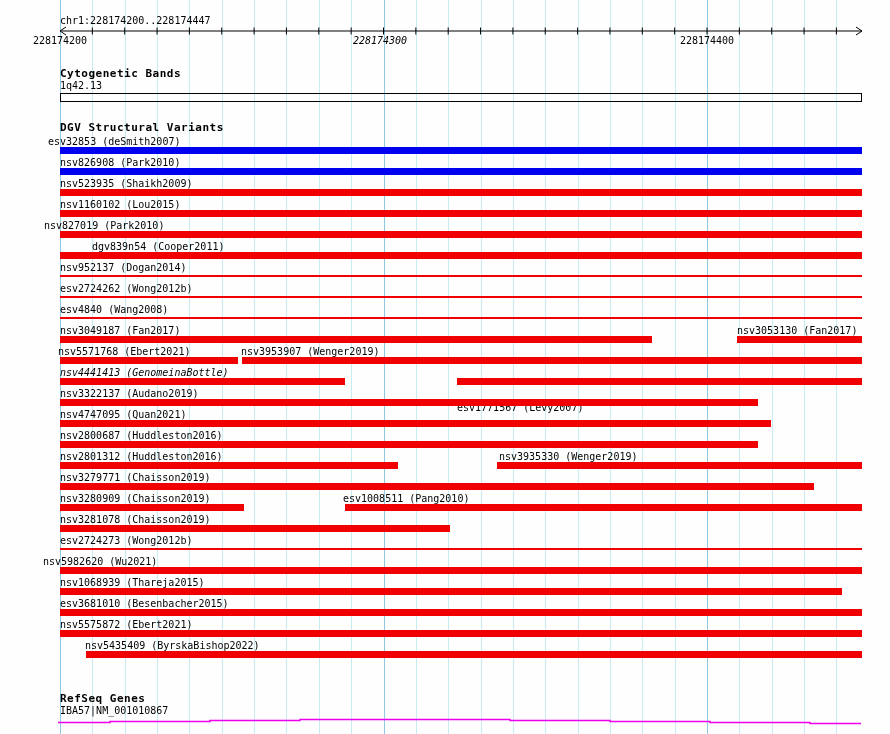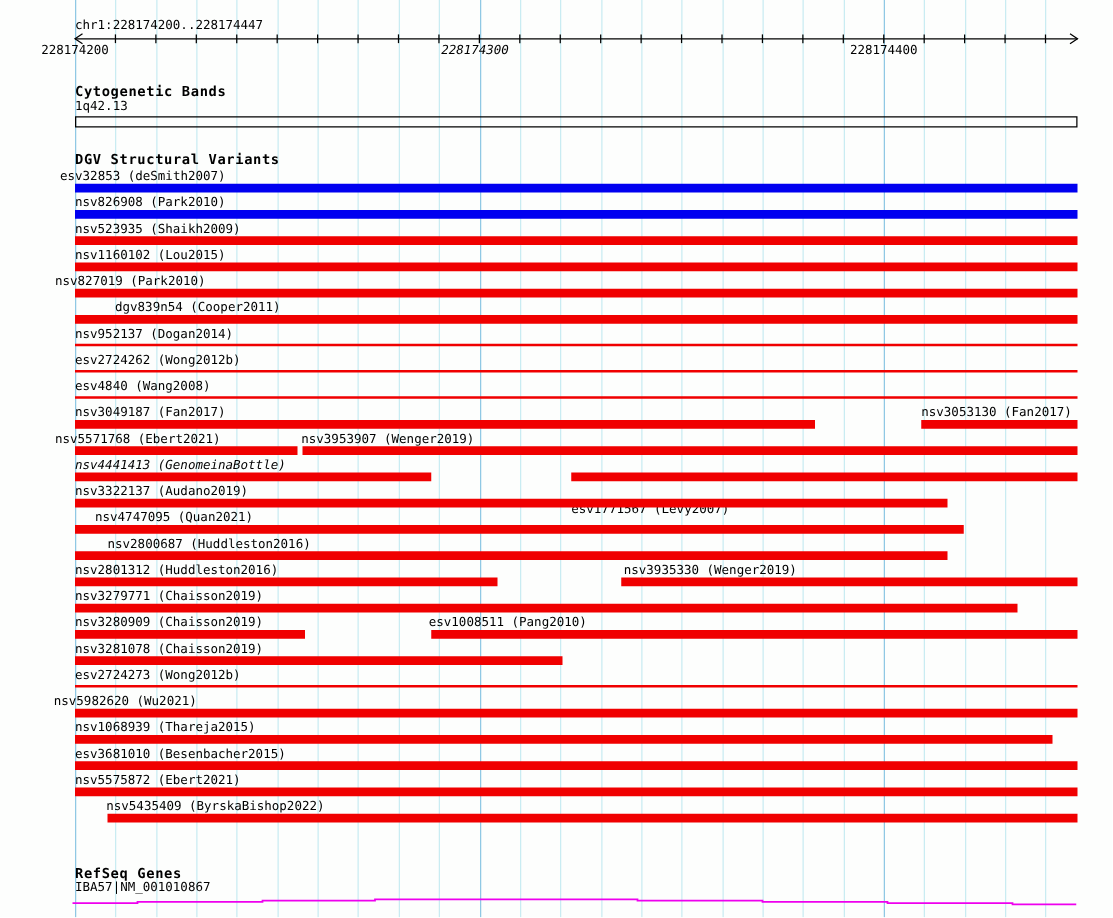--- a/index.html
+++ b/index.html
@@ -112,33 +112,33 @@
       <div class="lbl" style="left: 60px; top: 262px;">nsv952137 (Dogan2014)</div>
       <div class="bar" style="left: 60px; width: 802px; top: 275px; height: 1.5px; background: rgb(240, 0, 0);"></div>
       <div class="lbl" style="left: 60px; top: 283px;">esv2724262 (Wong2012b)</div>
       <div class="bar" style="left: 60px; width: 802px; top: 296px; height: 1.5px; background: rgb(240, 0, 0);"></div>
       <div class="lbl" style="left: 60px; top: 304px;">esv4840 (Wang2008)</div>
       <div class="bar" style="left: 60px; width: 802px; top: 317px; height: 1.5px; background: rgb(240, 0, 0);"></div>
       <div class="lbl" style="left: 60px; top: 325px;">nsv3049187 (Fan2017)</div>
       <div class="bar" style="left: 60px; width: 592px; top: 336px; height: 7px; background: rgb(240, 0, 0);"></div>
       <div class="lbl" style="left: 737px; top: 325px;">nsv3053130 (Fan2017)</div>
       <div class="bar" style="left: 737px; width: 125px; top: 336px; height: 7px; background: rgb(240, 0, 0);"></div>
-      <div class="lbl" style="left: 44px; top: 346px;">nsv5571768 (Ebert2021)</div>
+      <div class="lbl" style="left: 58px; top: 346px;">nsv5571768 (Ebert2021)</div>
       <div class="bar" style="left: 60px; width: 178px; top: 357px; height: 7px; background: rgb(240, 0, 0);"></div>
       <div class="lbl" style="left: 241px; top: 346px;">nsv3953907 (Wenger2019)</div>
       <div class="bar" style="left: 242px; width: 620px; top: 357px; height: 7px; background: rgb(240, 0, 0);"></div>
       <div class="lbl" style="left: 60px; top: 367px; font-style: italic;">nsv4441413 (GenomeinaBottle)</div>
       <div class="bar" style="left: 60px; width: 285px; top: 378px; height: 7px; background: rgb(240, 0, 0);"></div>
       <div class="lbl" style="left: 457px; top: 367px; margin-top: 35px;">esv1771567 (Levy2007)</div>
       <div class="bar" style="left: 457px; width: 405px; top: 378px; height: 7px; background: rgb(240, 0, 0);"></div>
       <div class="lbl" style="left: 60px; top: 388px;">nsv3322137 (Audano2019)</div>
       <div class="bar" style="left: 60px; width: 698px; top: 399px; height: 7px; background: rgb(240, 0, 0);"></div>
-      <div class="lbl" style="left: 76px; top: 409px;">nsv4747095 (Quan2021)</div>
+      <div class="lbl" style="left: 60px; top: 409px;">nsv4747095 (Quan2021)</div>
       <div class="bar" style="left: 60px; width: 711px; top: 420px; height: 7px; background: rgb(240, 0, 0);"></div>
-      <div class="lbl" style="left: 60px; top: 430px; padding-left: 26px;">nsv2800687 (Huddleston2016)</div>
+      <div class="lbl" style="left: 60px; top: 430px;">nsv2800687 (Huddleston2016)</div>
       <div class="bar" style="left: 60px; width: 698px; top: 441px; height: 7px; background: rgb(240, 0, 0);"></div>
       <div class="lbl" style="left: 60px; top: 451px;">nsv2801312 (Huddleston2016)</div>
       <div class="bar" style="left: 60px; width: 338px; top: 462px; height: 7px; background: rgb(240, 0, 0);"></div>
       <div class="lbl" style="left: 499px; top: 451px;">nsv3935330 (Wenger2019)</div>
       <div class="bar" style="left: 497px; width: 365px; top: 462px; height: 7px; background: rgb(240, 0, 0);"></div>
       <div class="lbl" style="left: 60px; top: 472px;">nsv3279771 (Chaisson2019)</div>
       <div class="bar" style="left: 60px; width: 754px; top: 483px; height: 7px; background: rgb(240, 0, 0);"></div>
       <div class="lbl" style="left: 60px; top: 493px;">nsv3280909 (Chaisson2019)</div>
       <div class="bar" style="left: 60px; width: 184px; top: 504px; height: 7px; background: rgb(240, 0, 0);"></div>
       <div class="lbl" style="left: 343px; top: 493px;">esv1008511 (Pang2010)</div>

